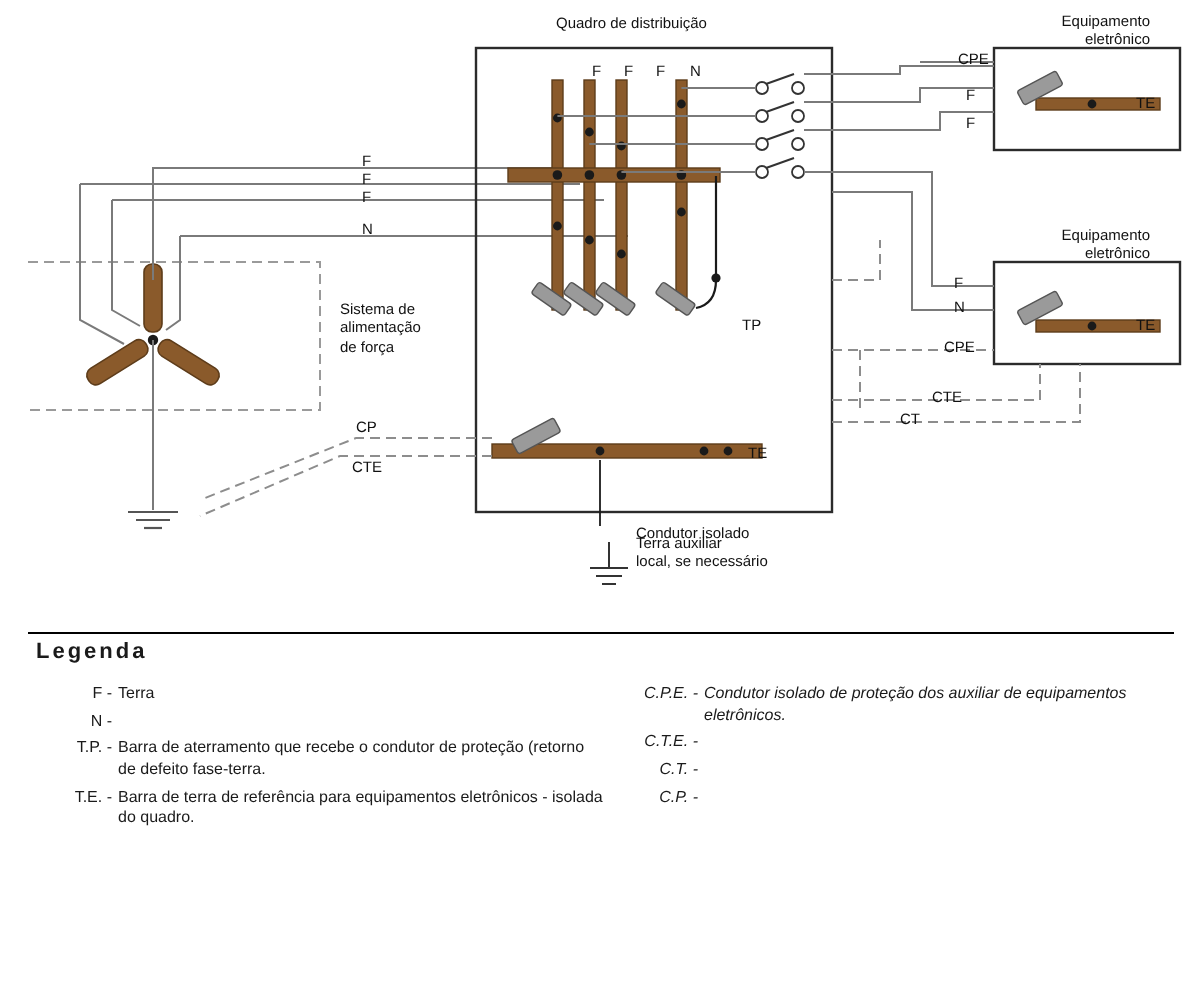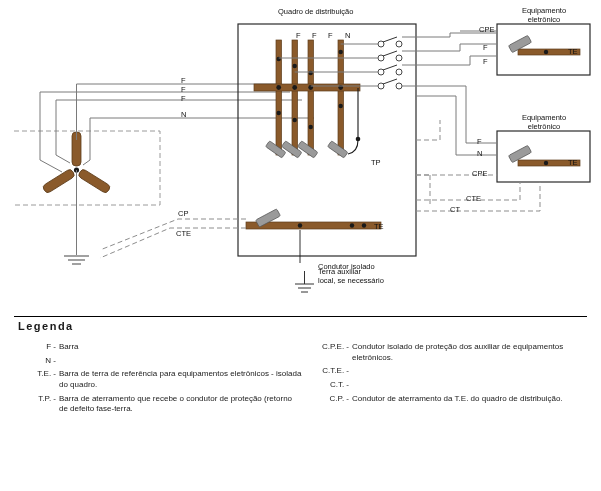--- a/index.html
+++ b/index.html
@@ -18,38 +18,38 @@
   svg.layer { position:absolute; left:0; top:0; width:601px; height:322px; }
 
   .lbl {
     position:absolute;
     font-family:"Liberation Sans", sans-serif;
     font-size:7.5px;
     color:#111;
     white-space:pre;
     line-height:1.25;
   }
-  .lbl.center { text-align:center; }
+  .lbl.center { text-align:right; }
 
   
   #legend {
     position:absolute; left:0; top:306px; width:601px; height:169px;
     background:#fff;
   }
   #legend-rule {
     position:absolute; left:14px; top:10px; width:573px; height:1px;
     background:#000;
   }
   #legend-title {
     position:absolute; left:18px; top:14px;
     font-size:11px; font-weight:bold; letter-spacing:1.5px;
   }
   .legend-col { position:absolute; top:36px; }
   #legend-col-left { left:18px; width:285px; }
-  #legend-col-right { left:305px; width:290px; }
+  #legend-col-right { left:305px; width:290px;font-style:italic; }
   .legend-row {
     display:flex;
     margin-bottom:3px;
     font-size:8px;
     line-height:1.33;
   }
   .legend-key {
     flex:0 0 auto;
     text-align:right;
     padding-right:3px;
@@ -216,20 +216,23 @@
   <div class="lbl" style="left:296px; top:31px;">F</div>
   <div class="lbl" style="left:312px; top:31px;">F</div>
   <div class="lbl" style="left:328px; top:31px;">F</div>
   <div class="lbl" style="left:345px; top:31px;">N</div>
 
   <div class="lbl" style="left:181px; top:76px;">F</div>
   <div class="lbl" style="left:181px; top:85px;">F</div>
   <div class="lbl" style="left:181px; top:94px;">F</div>
   <div class="lbl" style="left:181px; top:110px;">N</div>
 
+  <div class="lbl" style="left:170px; top:150px; width:60px;">Sistema de
+alimentação
+de força</div>
 
   <div class="lbl" style="left:371px; top:158px;">TP</div>
   <div class="lbl" style="left:374px; top:222px;">TE</div>
 
   <div class="lbl" style="left:178px; top:209px;">CP</div>
   <div class="lbl" style="left:176px; top:229px;">CTE</div>
 
   <div class="lbl" style="left:318px; top:262px;">Condutor isolado</div>
   <div class="lbl" style="left:318px; top:267px; width:100px;">Terra auxiliar
 local, se necessário</div>
@@ -252,44 +255,43 @@
 
 </div>
 
 <div id="legend">
   <div id="legend-rule"></div>
   <div id="legend-title">Legenda</div>
 
   <div class="legend-col" id="legend-col-left">
     <div class="legend-row">
       <div class="legend-key">F -</div>
-      <div class="legend-val">Barra</div>
+      <div class="legend-val">Terra</div>
     </div>
     <div class="legend-row">
       <div class="legend-key">N -</div>
+    </div>
+    <div class="legend-row">
+      <div class="legend-key">T.P. -</div>
+      <div class="legend-val">Barra de aterramento que recebe o condutor de proteção (retorno de defeito fase-terra.</div>
     </div>
     <div class="legend-row">
       <div class="legend-key">T.E. -</div>
       <div class="legend-val">Barra de terra de referência para equipamentos eletrônicos - isolada do quadro.</div>
     </div>
-    <div class="legend-row">
-      <div class="legend-key">T.P. -</div>
-      <div class="legend-val">Barra de aterramento que recebe o condutor de proteção (retorno de defeito fase-terra.</div>
-    </div>
   </div>
 
   <div class="legend-col" id="legend-col-right">
     <div class="legend-row">
       <div class="legend-key">C.P.E. -</div>
       <div class="legend-val">Condutor isolado de proteção dos auxiliar de equipamentos eletrônicos.</div>
     </div>
     <div class="legend-row">
       <div class="legend-key">C.T.E. -</div>
     </div>
     <div class="legend-row">
       <div class="legend-key">C.T. -</div>
     </div>
     <div class="legend-row">
       <div class="legend-key">C.P. -</div>
-      <div class="legend-val">Condutor de aterramento da T.E. do quadro de distribuição.</div>
     </div>
   </div>
 </div>
 
 </body></html>

